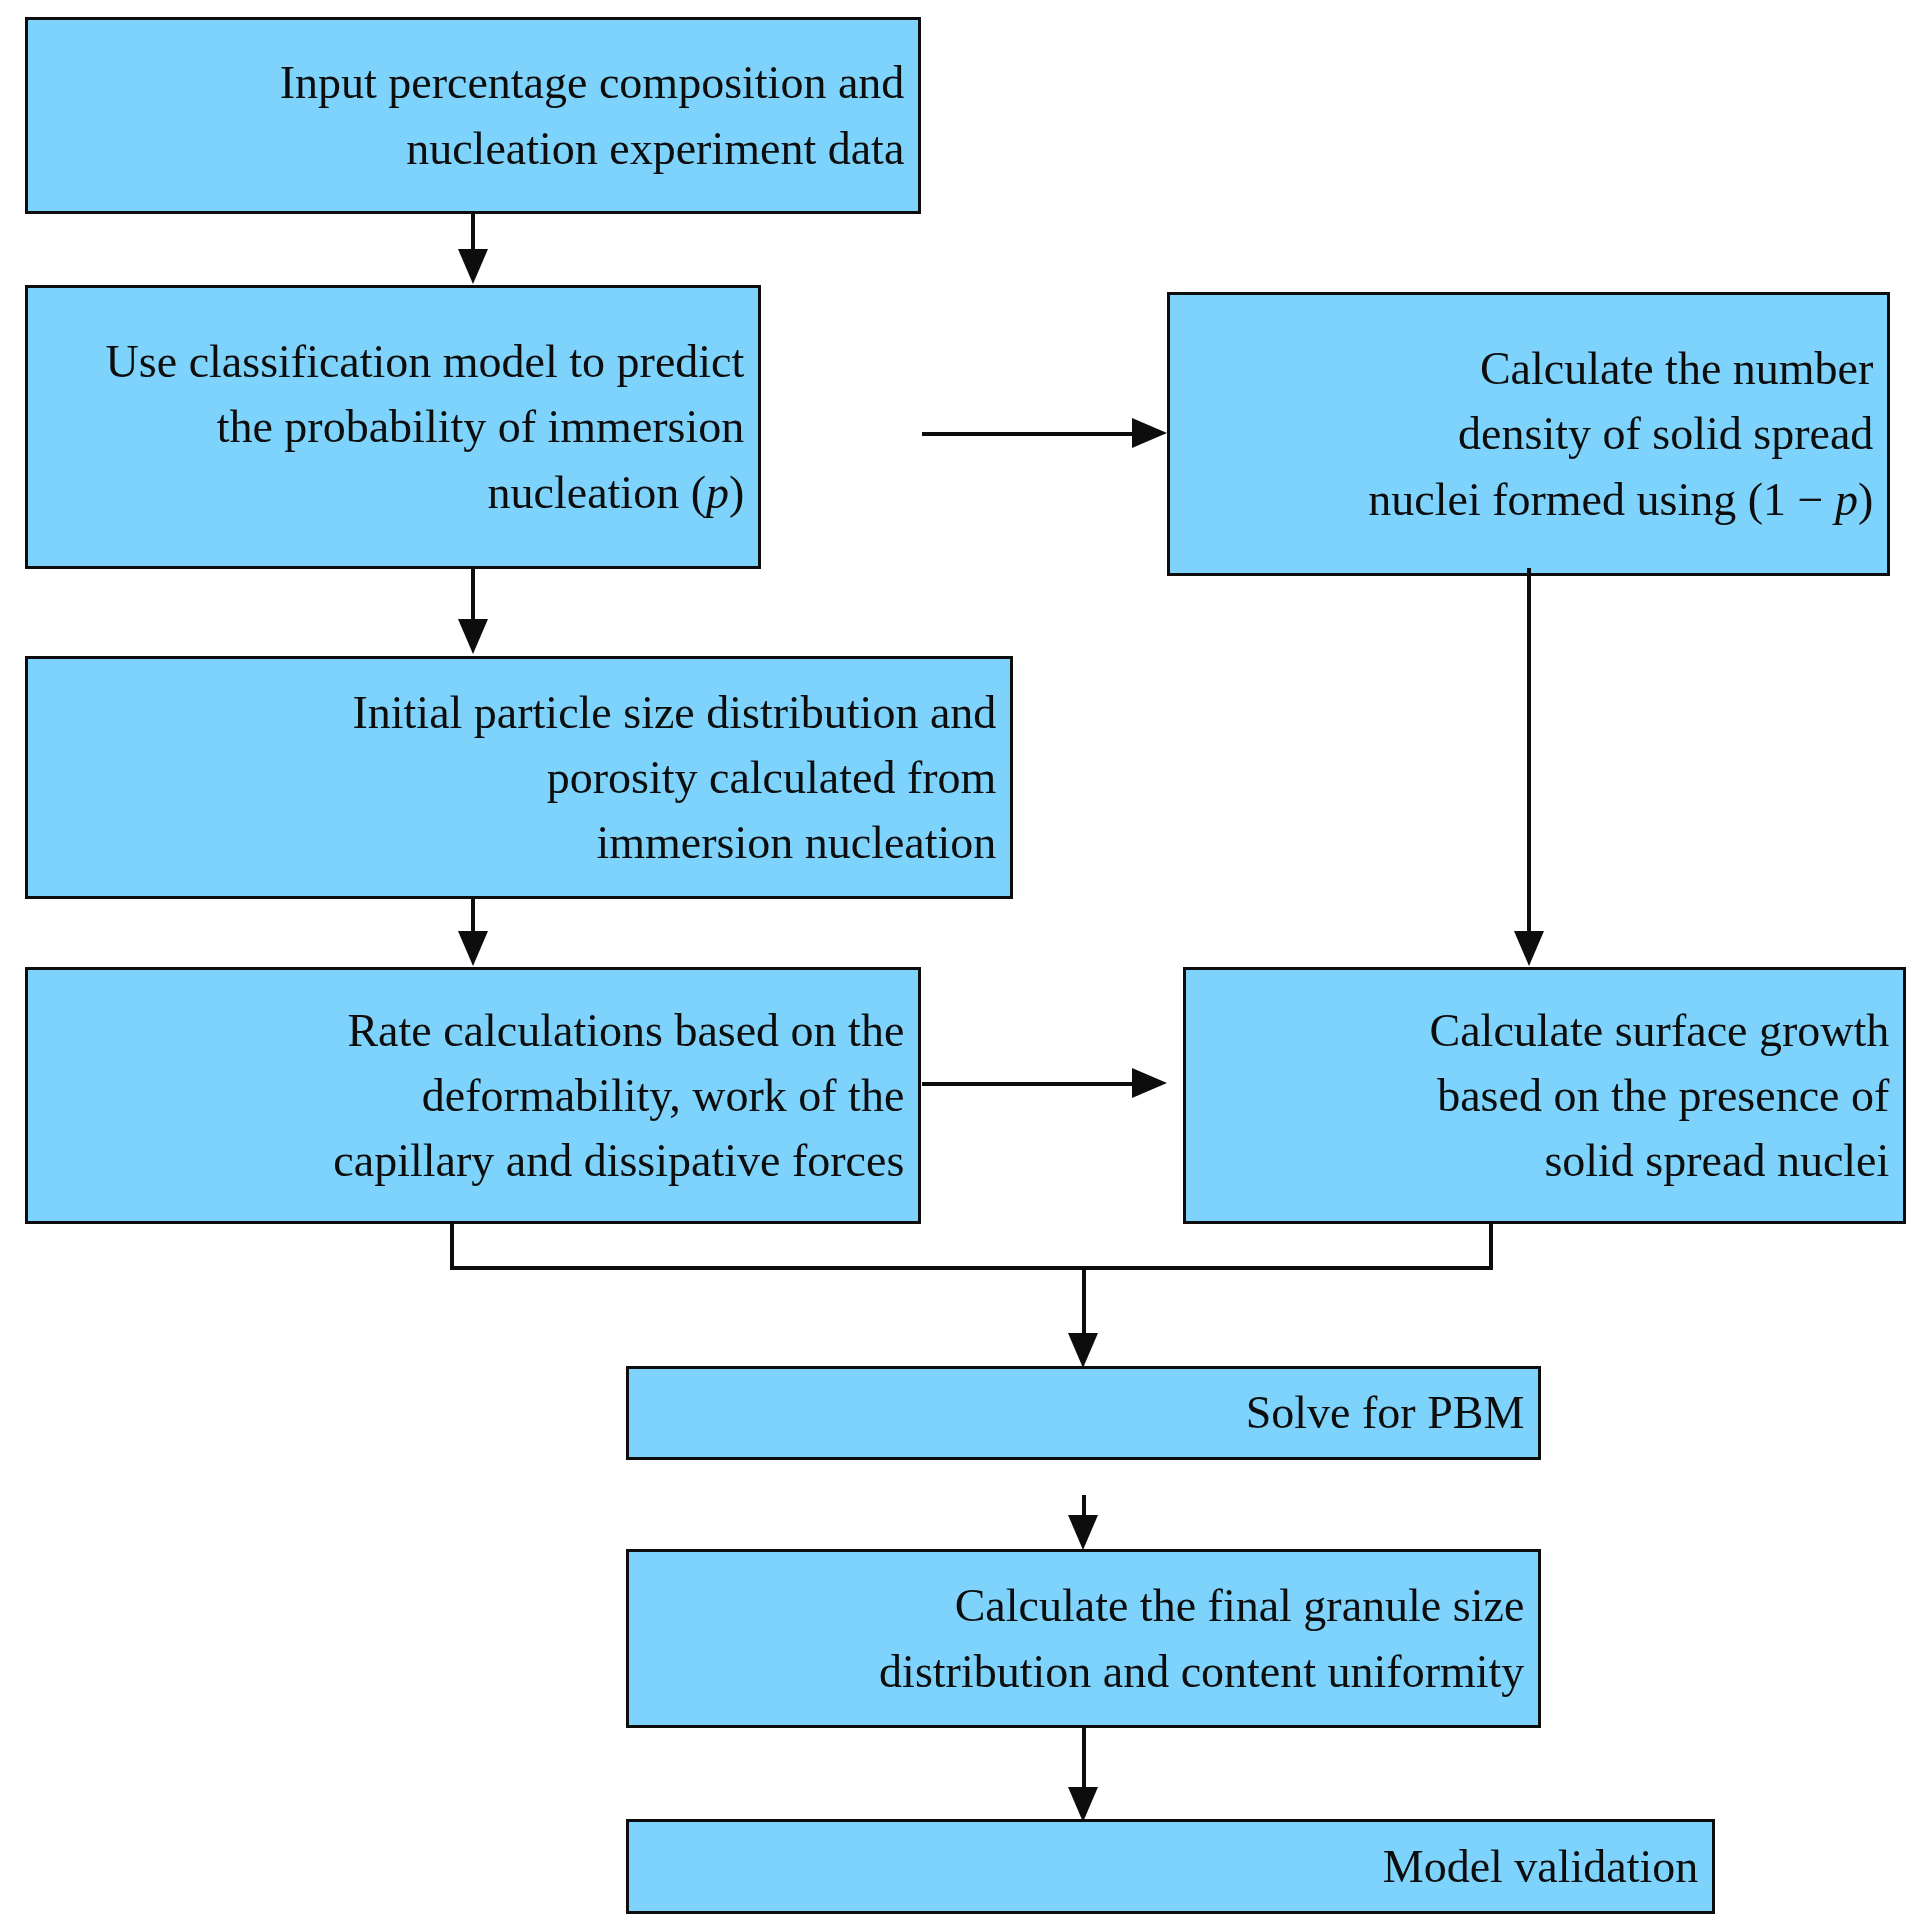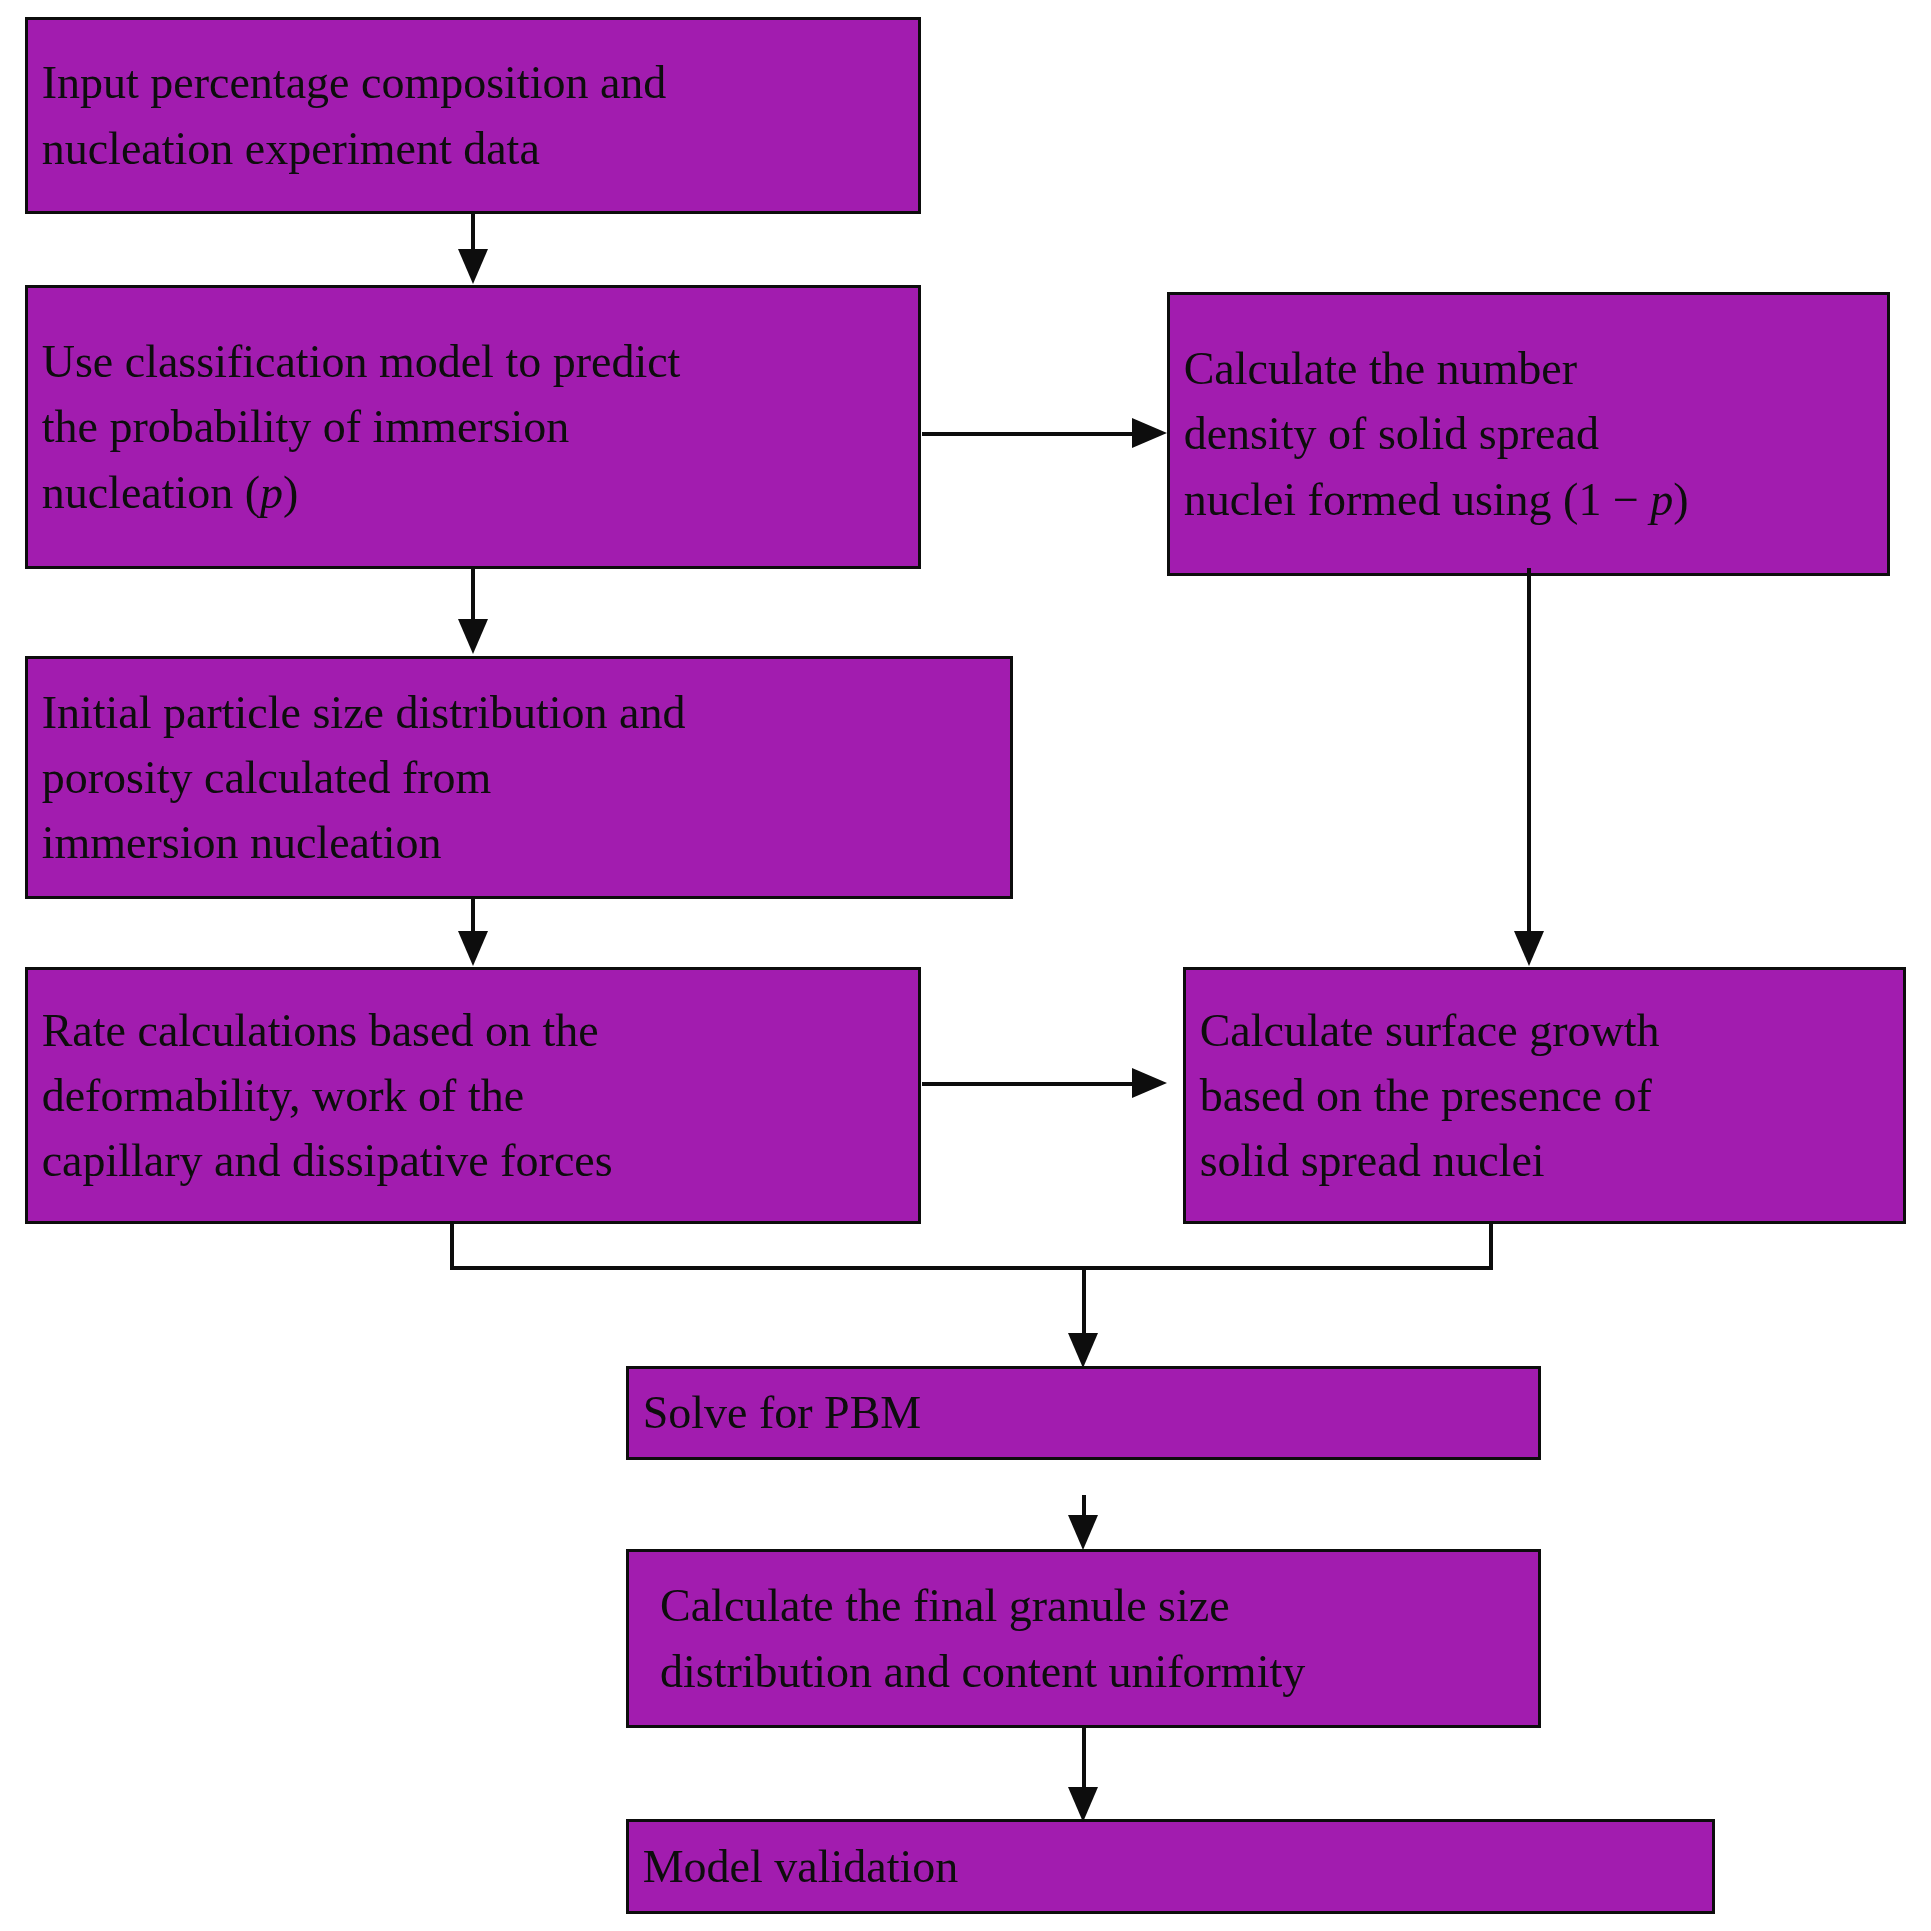--- a/index.html
+++ b/index.html
@@ -13,41 +13,41 @@
     width: 1932px;
     height: 1932px;
     background: #ffffff;
     font-family: "Liberation Serif", "DejaVu Serif", serif;
     overflow: hidden;
   }
   .node {
     position: absolute;
     box-sizing: border-box;
     border: 3.1px solid #0d0d0d;
-    background: #a21caf;
+    background: #7dd3fc;
     display: flex;
     align-items: center;
     justify-content: center;
-    text-align: left;
+    text-align: right;
     color: #0d0d0d;
     font-size: 46px;
     line-height: 1.42;
     padding: 4.6px 13.7px;
     white-space: pre-line;
   }
   .node .txt {
     display: block;
     width: 100%;
   }
   .math-i {
     font-style: italic;
   }
   
   #n-input        { left: 25px;   top: 17px;   width: 896px; height: 197px; }
-  #n-classify     { left: 25px;   top: 285px;  width: 896px; height: 284px; }
+  #n-classify     { left: 25px;   top: 285px;  width: 736px; height: 284px; }
   #n-psd          { left: 25px;   top: 656px;  width: 988px; height: 243px; }
   #n-rate         { left: 25px;   top: 967px; width: 896px; height: 257px; }
   #n-numdensity   { left: 1167px; top: 292px;  width: 723px;  height: 284px; font-family: Liberation Serif, serif; }
   #n-growth       { left: 1167px; top: 967px; width: 723px;  height: 257px; margin-left: 16px; }
   #n-pbm          { left: 626px;  top: 1366px; width: 915px; height: 94px; }
   #n-final        { left: 626px;  top: 1549px; width: 915px; height: 179px; padding-left: 31px; }
   #n-validation   { left: 626px;  top: 1819px; width: 1089px; height: 95px; }
 
   
   .conn {

